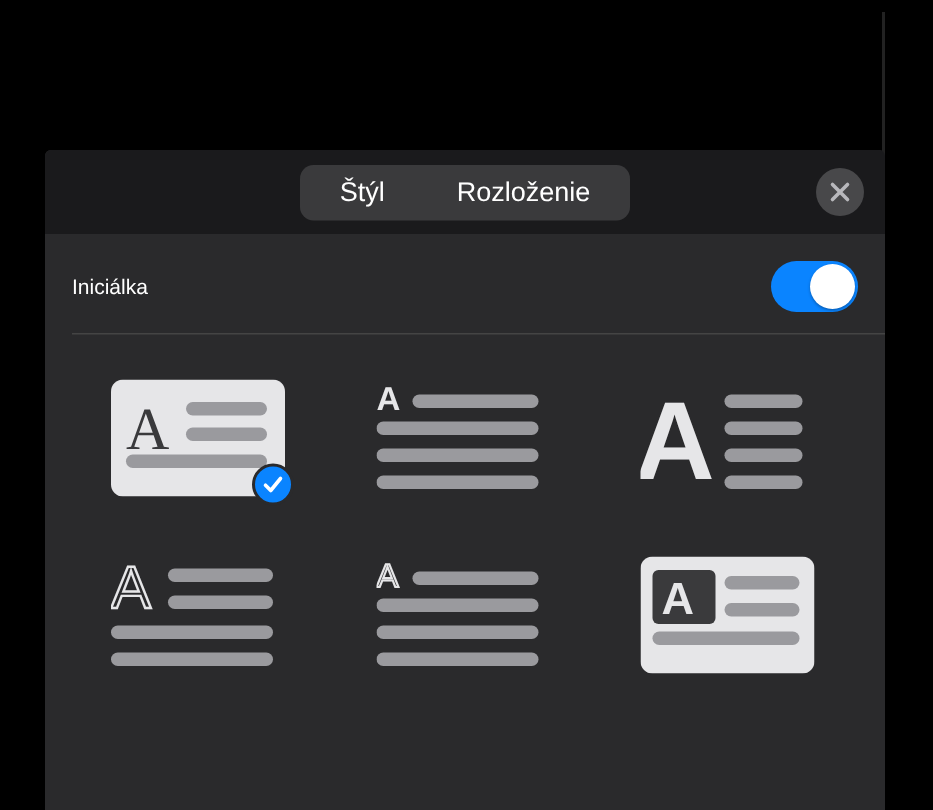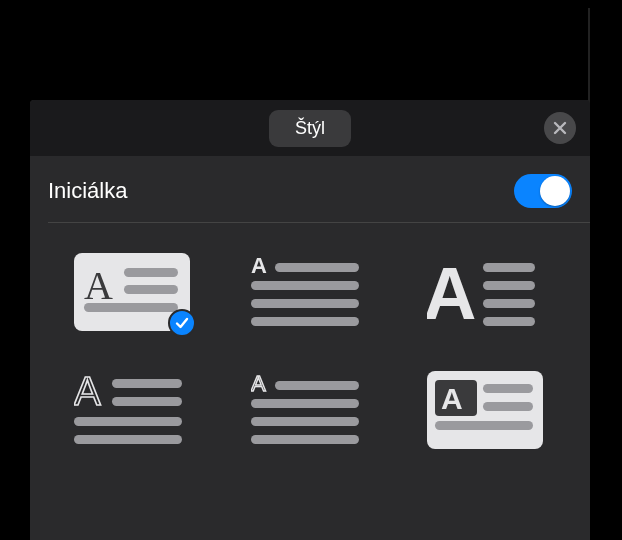--- a/index.html
+++ b/index.html
@@ -79,21 +79,21 @@
     color: #b8b8bc;
   }
   .close-btn svg { width: 14px; height: 14px; }
   .row {
     display: flex;
     align-items: center;
     justify-content: space-between;
     padding: 18px 18px 14px 18px;
   }
   .row-label {
-    font-size: 22px;
+    font-size: 14px;
     color: var(--text);
   }
   .toggle {
     width: 58px;
     height: 34px;
     background: var(--blue);
     border-radius: 17px;
     position: relative;
     cursor: pointer;
   }
@@ -155,20 +155,21 @@
 </head>
 <body>
 
 <div class="callout"></div>
 
 <div class="frame">
 
   <div class="header">
     <div class="segmented">
       <button class="seg-btn">Štýl</button>
+      <button class="seg-btn">Rozloženie</button>
     </div>
     <button class="close-btn">
       <svg viewBox="0 0 14 14">
         <path d="M2 2 L12 12 M12 2 L2 12" stroke="currentColor" stroke-width="2.4" stroke-linecap="round" fill="none"></path>
       </svg>
     </button>
   </div>
 
   <div class="row">
     <span class="row-label">Iniciálka</span>

